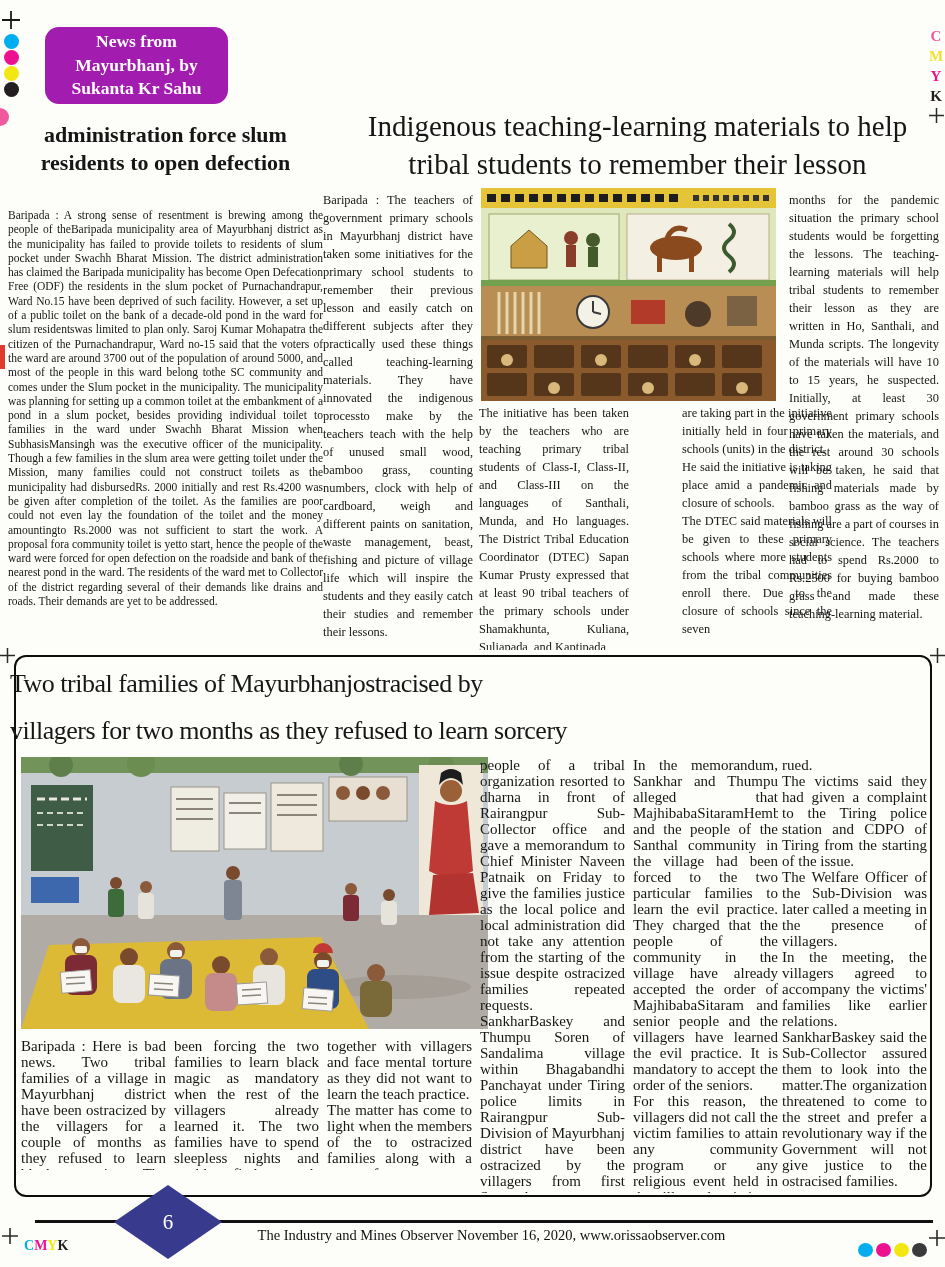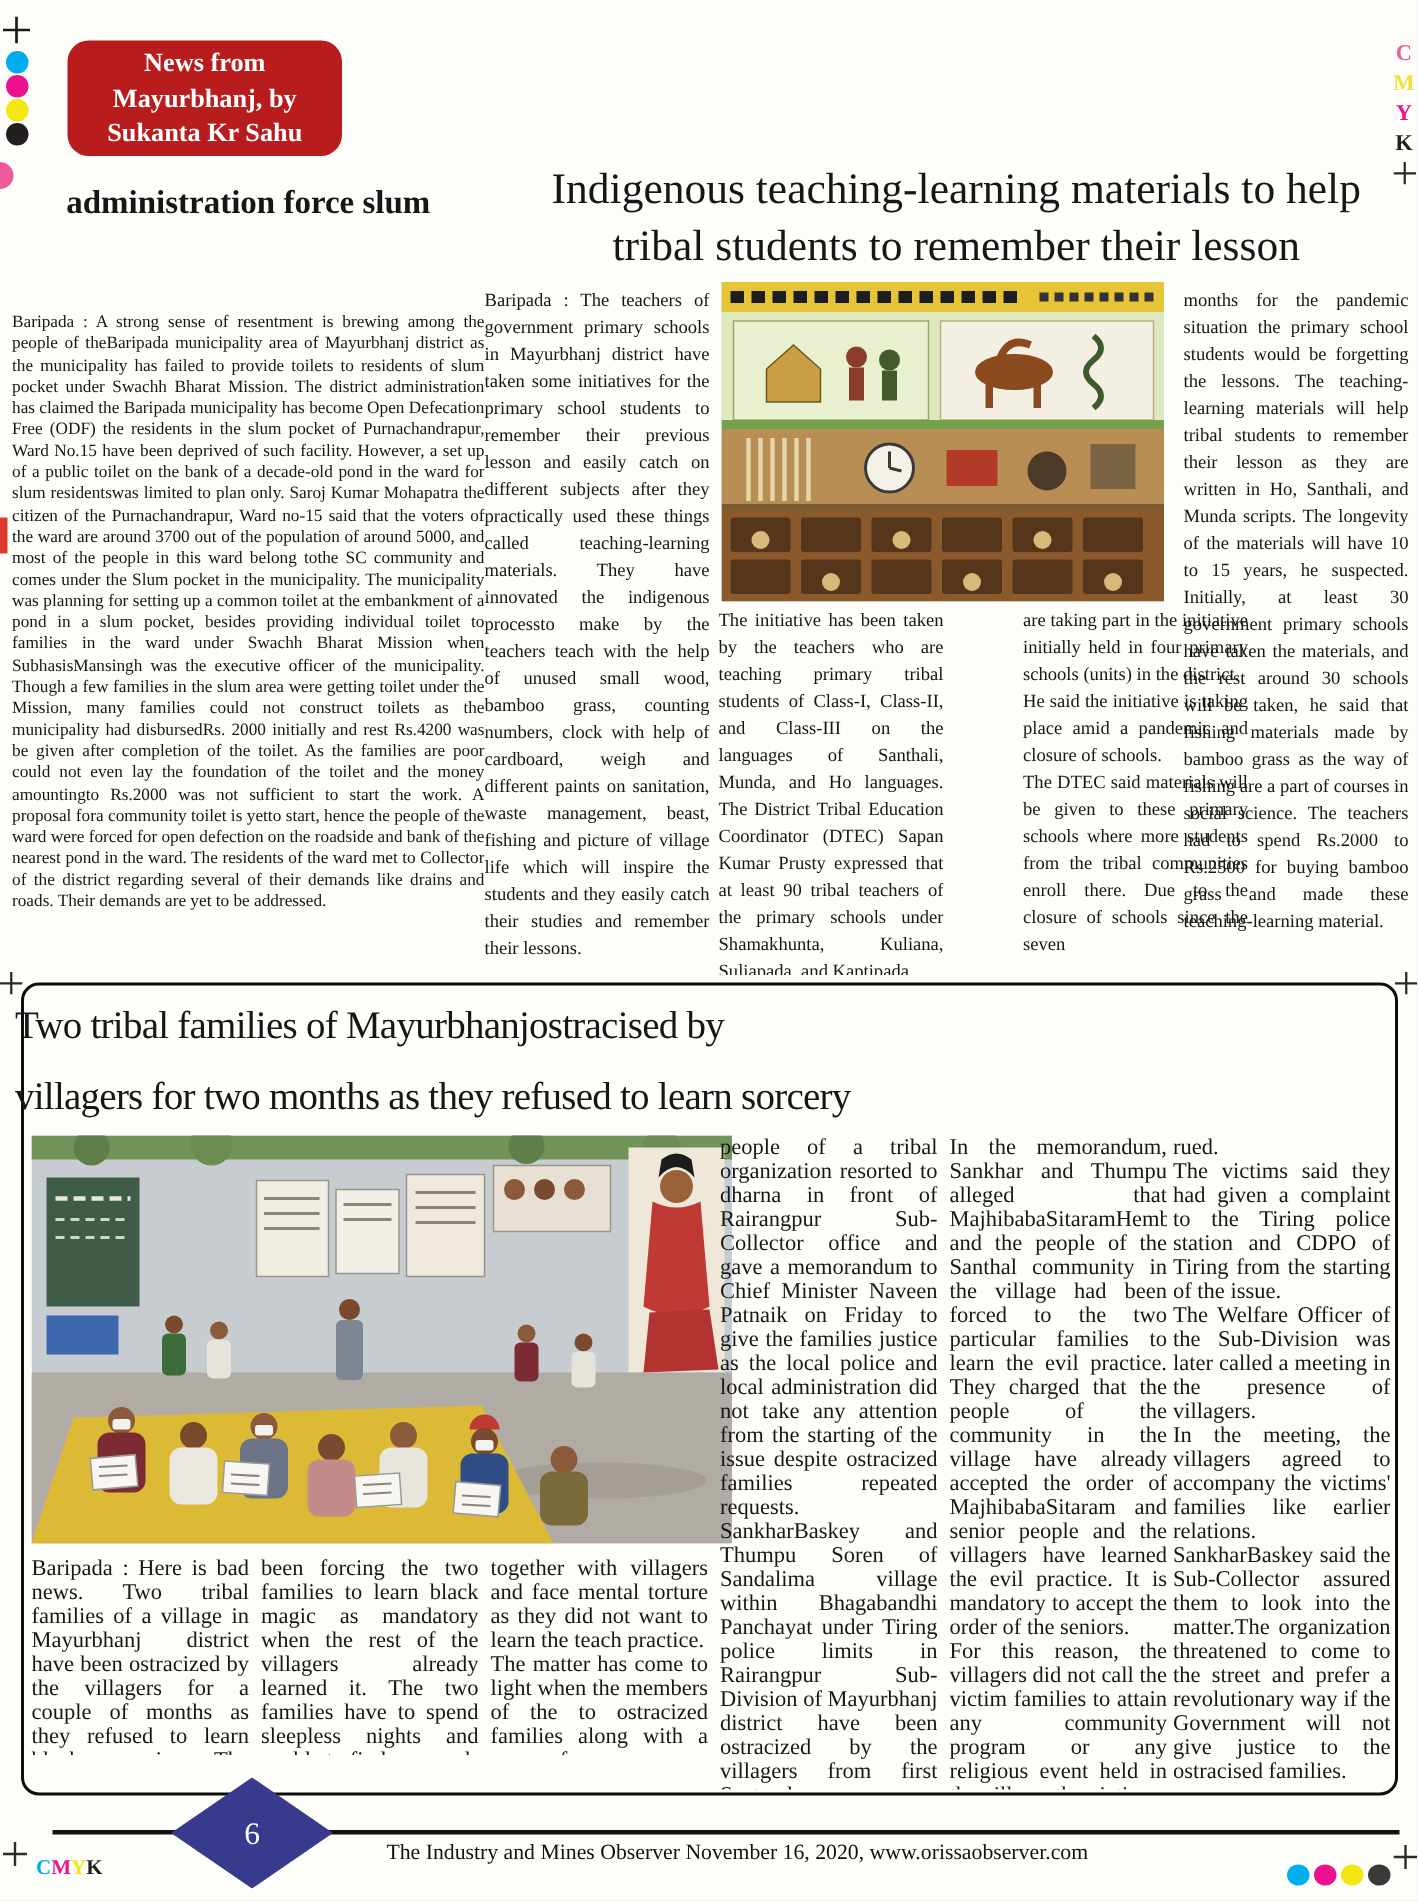--- a/index.html
+++ b/index.html
@@ -15,21 +15,21 @@
   .cmyk-vert{position:absolute;left:927px;top:26px;width:18px;text-align:center;
     font-weight:bold;font-size:15px;line-height:20px;font-family:"Liberation Serif",serif;}
   .cmyk-vert span{display:block;}
   .cmyk-horiz{position:absolute;left:24px;top:1238px;font-size:14px;font-weight:bold;
     font-family:"Liberation Serif",serif;letter-spacing:0px;}
   .cmyk-dots{position:absolute;top:1243px;left:858px;}
   .cmyk-dots i{display:inline-block;width:15px;height:14px;border-radius:50%;margin-right:3px;}
   
   .masthead{
     position:absolute;left:45px;top:27px;width:183px;height:77px;
-    background:#b91c1c;border-radius:14px;color:#ffffff;
+    background:#a21caf;border-radius:14px;color:#ffffff;
     font-weight:bold;font-size:17.5px;line-height:23.5px;text-align:center;
     display:flex;flex-direction:column;justify-content:center;
   }
   
   .hl-left{
     position:absolute;left:8px;top:121px;width:315px;text-align:center;
     font-weight:bold;font-size:22px;line-height:27.5px;
   }
   .body-left{
     position:absolute;left:8px;top:208px;width:315px;height:443px;overflow:hidden;
@@ -101,20 +101,21 @@
   </div>
 
   <div class="masthead">
     <div>News from</div>
     <div>Mayurbhanj, by</div>
     <div>Sukanta Kr Sahu</div>
   </div>
 
   <h2 class="hl-left" style="margin:0;">
     <span style="display:block;">administration force slum</span>
+    <span style="display:block;">residents to open defection</span>
   </h2>
   <div class="body-left">Baripada : A strong sense of resentment is brewing among the people of theBaripada municipality area of Mayurbhanj district as the municipality has failed to provide toilets to residents of slum pocket under Swachh Bharat Mission. The district administration has claimed the Baripada municipality has become Open Defecation Free (ODF) the residents in the slum pocket of Purnachandrapur, Ward No.15 have been deprived of such facility. However, a set up of a public toilet on the bank of a decade-old pond in the ward for slum residentswas limited to plan only. Saroj Kumar Mohapatra the citizen of the Purnachandrapur, Ward no-15 said that the voters of the ward are around 3700 out of the population of around 5000, and most of the people in this ward belong tothe SC community and comes under the Slum pocket in the municipality. The municipality was planning for setting up a common toilet at the embankment of a pond in a slum pocket, besides providing individual toilet to families in the ward under Swachh Bharat Mission when SubhasisMansingh was the executive officer of the municipality. Though a few families in the slum area were getting toilet under the Mission, many families could not construct toilets as the municipality had disbursedRs. 2000 initially and rest Rs.4200 was be given after completion of the toilet. As the families are poor could not even lay the foundation of the toilet and the money amountingto Rs.2000 was not sufficient to start the work. A proposal fora community toilet is yetto start, hence the people of the ward were forced for open defection on the roadside and bank of the nearest pond in the ward. The residents of the ward met to Collector of the district regarding several of their demands like drains and roads. Their demands are yet to be addressed.</div>
 
   <h1 class="hl-right" style="margin:0;">
     <span style="display:block;">Indigenous teaching-learning materials to help</span>
     <span style="display:block;">tribal students to remember their lesson</span>
   </h1>
 
   <div class="col rcol" style="left:323px;top:191px;height:458px;">Baripada : The teachers of government primary schools in Mayurbhanj district have taken some initiatives for the primary school students to remember their previous lesson and easily catch on different subjects after they practically used these things called teaching-learning materials. They have innovated the indigenous processto make by the teachers teach with the help of unused small wood, bamboo grass, counting numbers, clock with help of cardboard, weigh and different paints on sanitation, waste management, beast, fishing and picture of village life which will inspire the students and they easily catch their studies and remember their lessons.</div>
 

